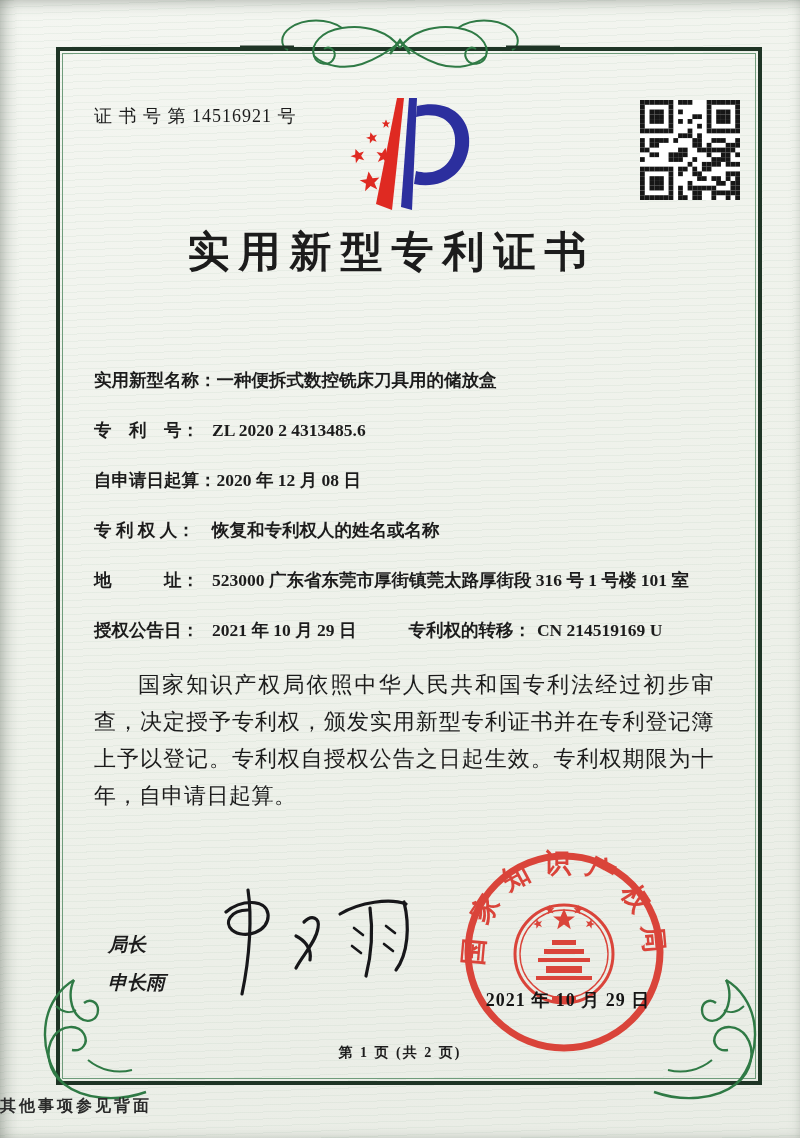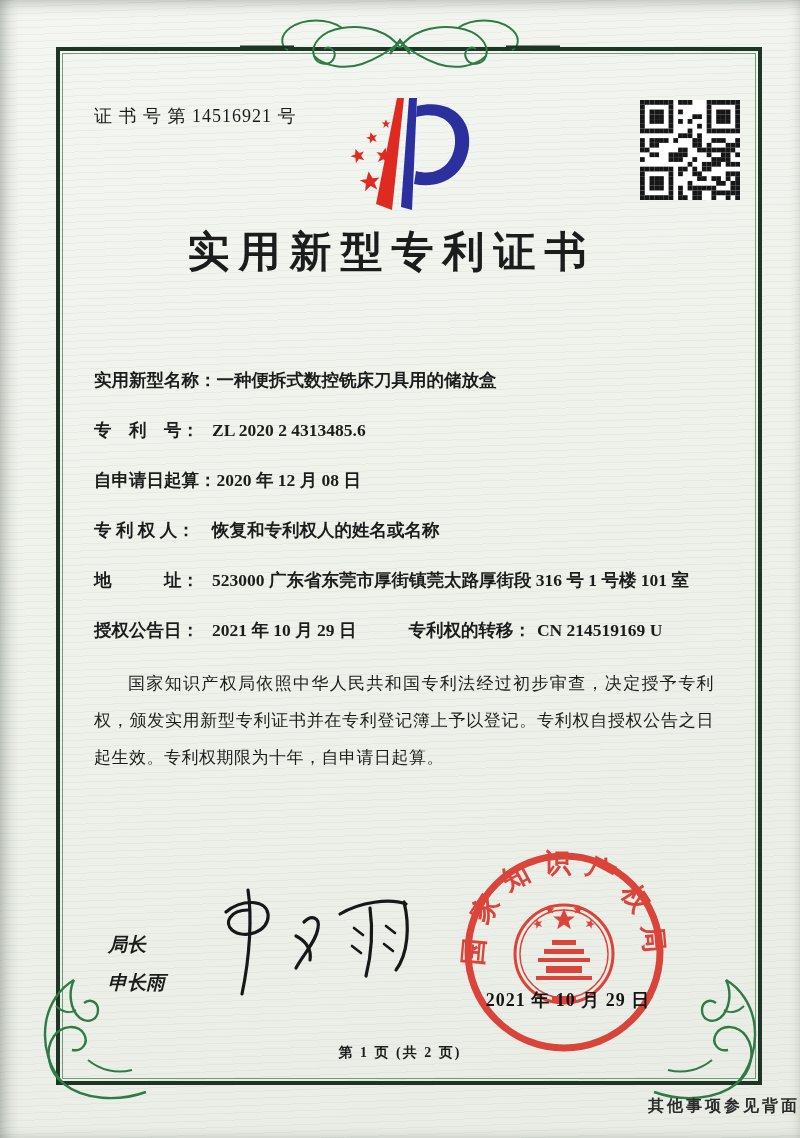--- a/index.html
+++ b/index.html
@@ -23,29 +23,29 @@
   .qr{left:640px;top:100px;width:100px;height:100px;}
   .title{left:0;top:224px;width:774px;text-align:center;font-size:42px;font-weight:bold;
          letter-spacing:9px;text-indent:9px;}
   
   .content{left:94px;top:334px;width:620px;font-size:17.5px;margin-top:32px;}
   .row{display:flex;margin-bottom:21px;line-height:29px;}
   .row .label{flex:0 0 118px;font-weight:bold;white-space:nowrap;}
   .row .value{flex:1;font-weight:bold;}
   .grant-right{margin-left:52px;display:flex;}
   .grant-right .label{flex:0 0 auto;margin-right:6px;}
-  .paragraphs{margin-top:10px;font-size:17px;line-height:37px;text-align:justify;letter-spacing:0.5px;font-family:Liberation Mono, monospace;}
+  .paragraphs{margin-top:10px;font-size:22px;line-height:37px;text-align:justify;letter-spacing:0.5px;}
   .paragraphs p{margin:0;text-indent:2em;}
   
   .signer{left:108px;top:926px;font-size:19px;font-weight:bold;line-height:38px;font-style:italic;}
   .signature{left:198px;top:882px;width:240px;height:120px;}
   .seal{left:460px;top:848px;width:208px;height:208px;opacity:.94;}
   .seal-date{left:478px;top:988px;width:180px;text-align:center;font-size:18px;font-weight:bold;letter-spacing:1px;color:#141414;}
   .page-footer{left:0;top:1044px;width:800px;text-align:center;font-size:14px;font-weight:bold;letter-spacing:2px;}
-  .back-note{left:0;top:1096px;width:800px;text-align:right;font-size:16px;font-weight:bold;letter-spacing:3px;color:#2a2a2a;}
+  .back-note{left:0;top:1096px;width:800px;text-align:left;font-size:16px;font-weight:bold;letter-spacing:3px;color:#2a2a2a;}
   
   .fl-top{left:240px;top:12px;width:320px;height:68px;}
   .fl-bl{left:18px;top:960px;width:140px;height:160px;}
   .fl-br{left:642px;top:960px;width:140px;height:160px;transform:scaleX(-1);}
 </style>
 </head>
 <body>
 
 <div class="abs frame">
   <div class="frame-inner"></div>

